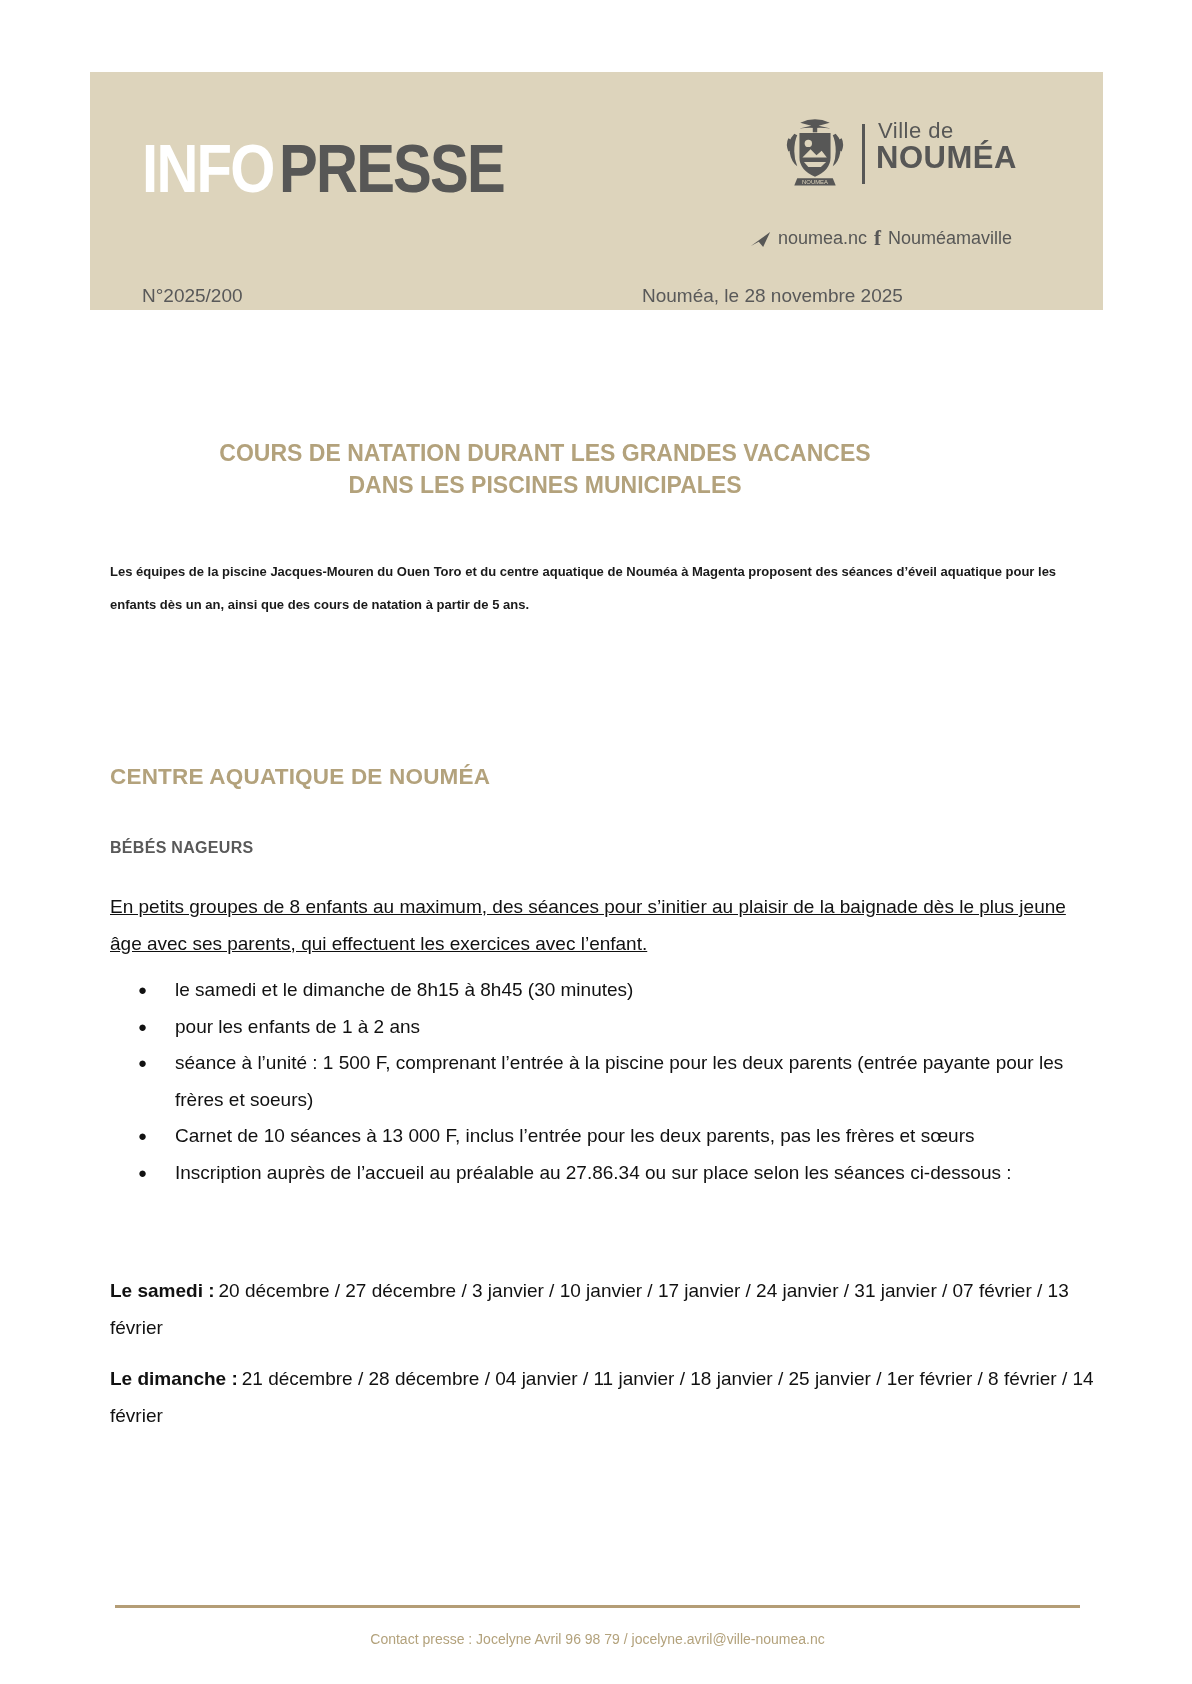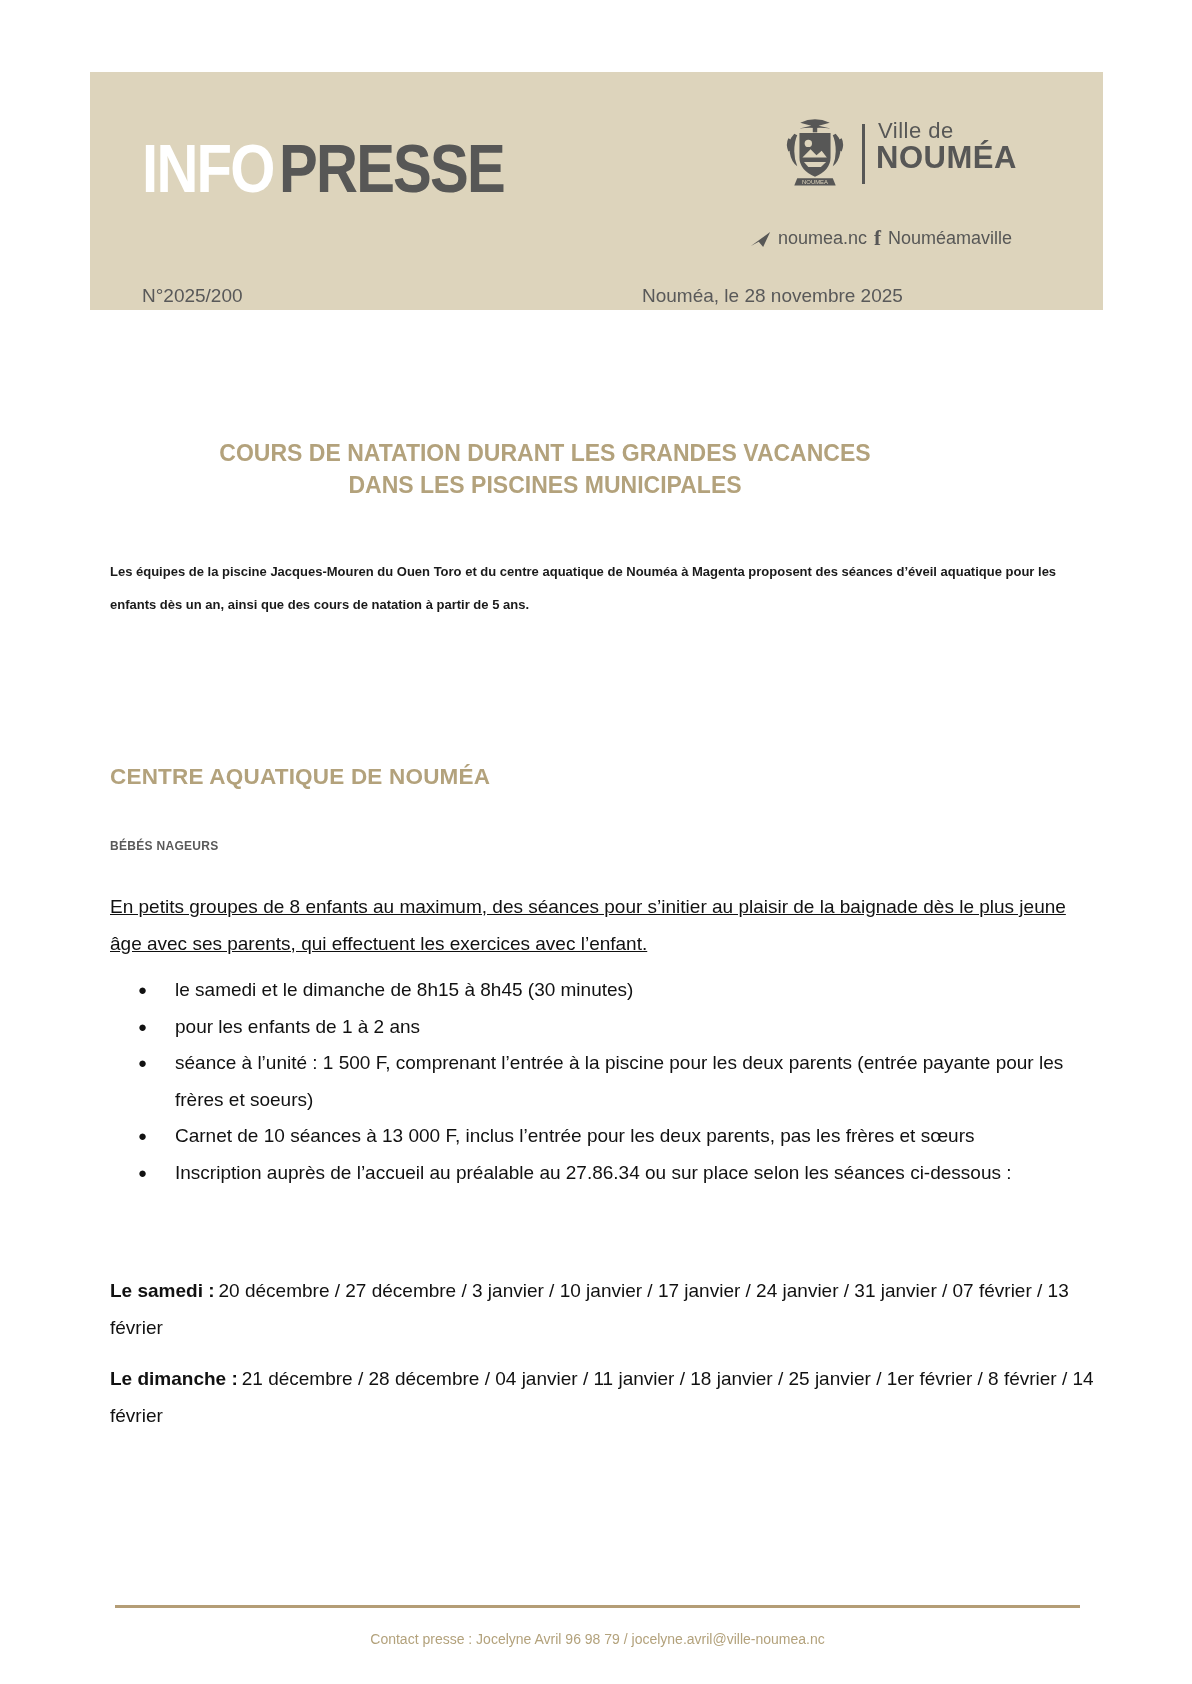--- a/index.html
+++ b/index.html
@@ -81,21 +81,21 @@
   }
 
   
   .section-heading {
     position: absolute; left: 110px; top: 764px;
     font-size: 22.5px; font-weight: bold; color: #B3A27C;
     letter-spacing: 0.2px;
   }
   .sub-heading {
     position: absolute; left: 110px; top: 839px;
-    font-size: 12px; font-weight: bold; color: #595959;
+    font-size: 16px; font-weight: bold; color: #595959;
     letter-spacing: 0.3px;
   }
   .body-para {
     position: absolute; left: 110px; top: 889px; width: 986px;
     font-size: 19px; color: #111111; line-height: 36.5px; text-decoration: underline;
   }
   .bullet-list {
     position: absolute; left: 138px; top: 972px; width: 950px;
     list-style: none;
     font-size: 19px; color: #111111; line-height: 36.5px;

